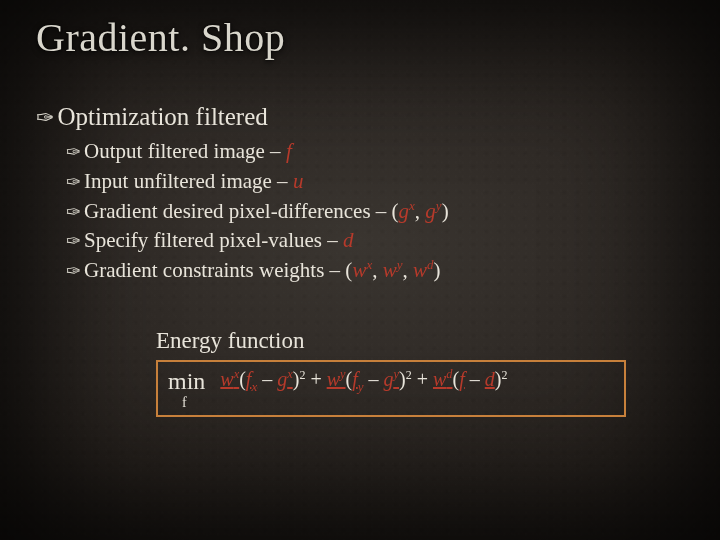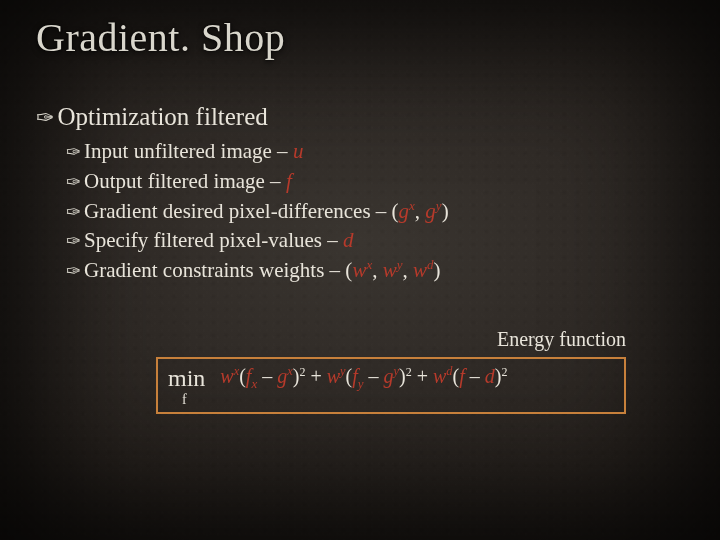--- a/index.html
+++ b/index.html
@@ -81,23 +81,23 @@
     vertical-align: super;
     line-height: 0;
     font-style: italic;
   }
   .formula-block {
     margin-top: 42px;
     margin-left: 120px;
     width: 470px;
   }
   .energy-title {
-    font-size: 20px;
+    font-size: 23px;
     color: #e8e4da;
-    text-align: right;
+    text-align: left;
     margin-bottom: 6px;
   }
   .formula-box {
     border: 2px solid #c7803b;
     padding: 4px 10px 4px 10px;
     position: relative;
   }
   .formula-main {
     font-size: 20px;
     color: #e8e4da;
@@ -111,20 +111,21 @@
   }
   .min-sub {
     font-size: 14px;
     margin-left: 14px;
     margin-top: -2px;
     color: #e8e4da;
   }
   .term-red {
     color: #b63a2b;
     font-style: italic;
+    text-decoration: underline;
   }
   .term-plain { color: #e8e4da; }
   .pow2 {
     font-size: 0.6em;
     vertical-align: super;
     line-height: 0;
   }
   .subx {
     font-size: 0.65em;
     vertical-align: sub;
@@ -137,25 +138,25 @@
 
 <div class="slide">
 
   <div class="title">Gradient. Shop</div>
 
   <div class="lvl1">
     <span class="bullet">✑</span><span>Optimization filtered</span>
   </div>
 
   <div class="lvl2">
-    <span class="bullet">✑</span><span>Input unfiltered image – </span><span class="em-red">u</span>
+    <span class="bullet">✑</span><span>Output filtered image – </span><span class="em-red">f</span>
   </div>
 
   <div class="lvl2">
-    <span class="bullet">✑</span><span>Output filtered image – </span><span class="em-red">f</span>
+    <span class="bullet">✑</span><span>Input unfiltered image – </span><span class="em-red">u</span>
   </div>
 
   <div class="lvl2">
     <span class="bullet">✑</span><span>Gradient desired pixel-differences – (</span><span class="em-red"><span>g</span><span class="sup">x</span></span><span>, </span><span class="em-red"><span>g</span><span class="sup">y</span></span><span>)</span>
   </div>
 
   <div class="lvl2">
     <span class="bullet">✑</span><span>Specify filtered pixel-values – </span><span class="em-red">d</span>
   </div>
 

